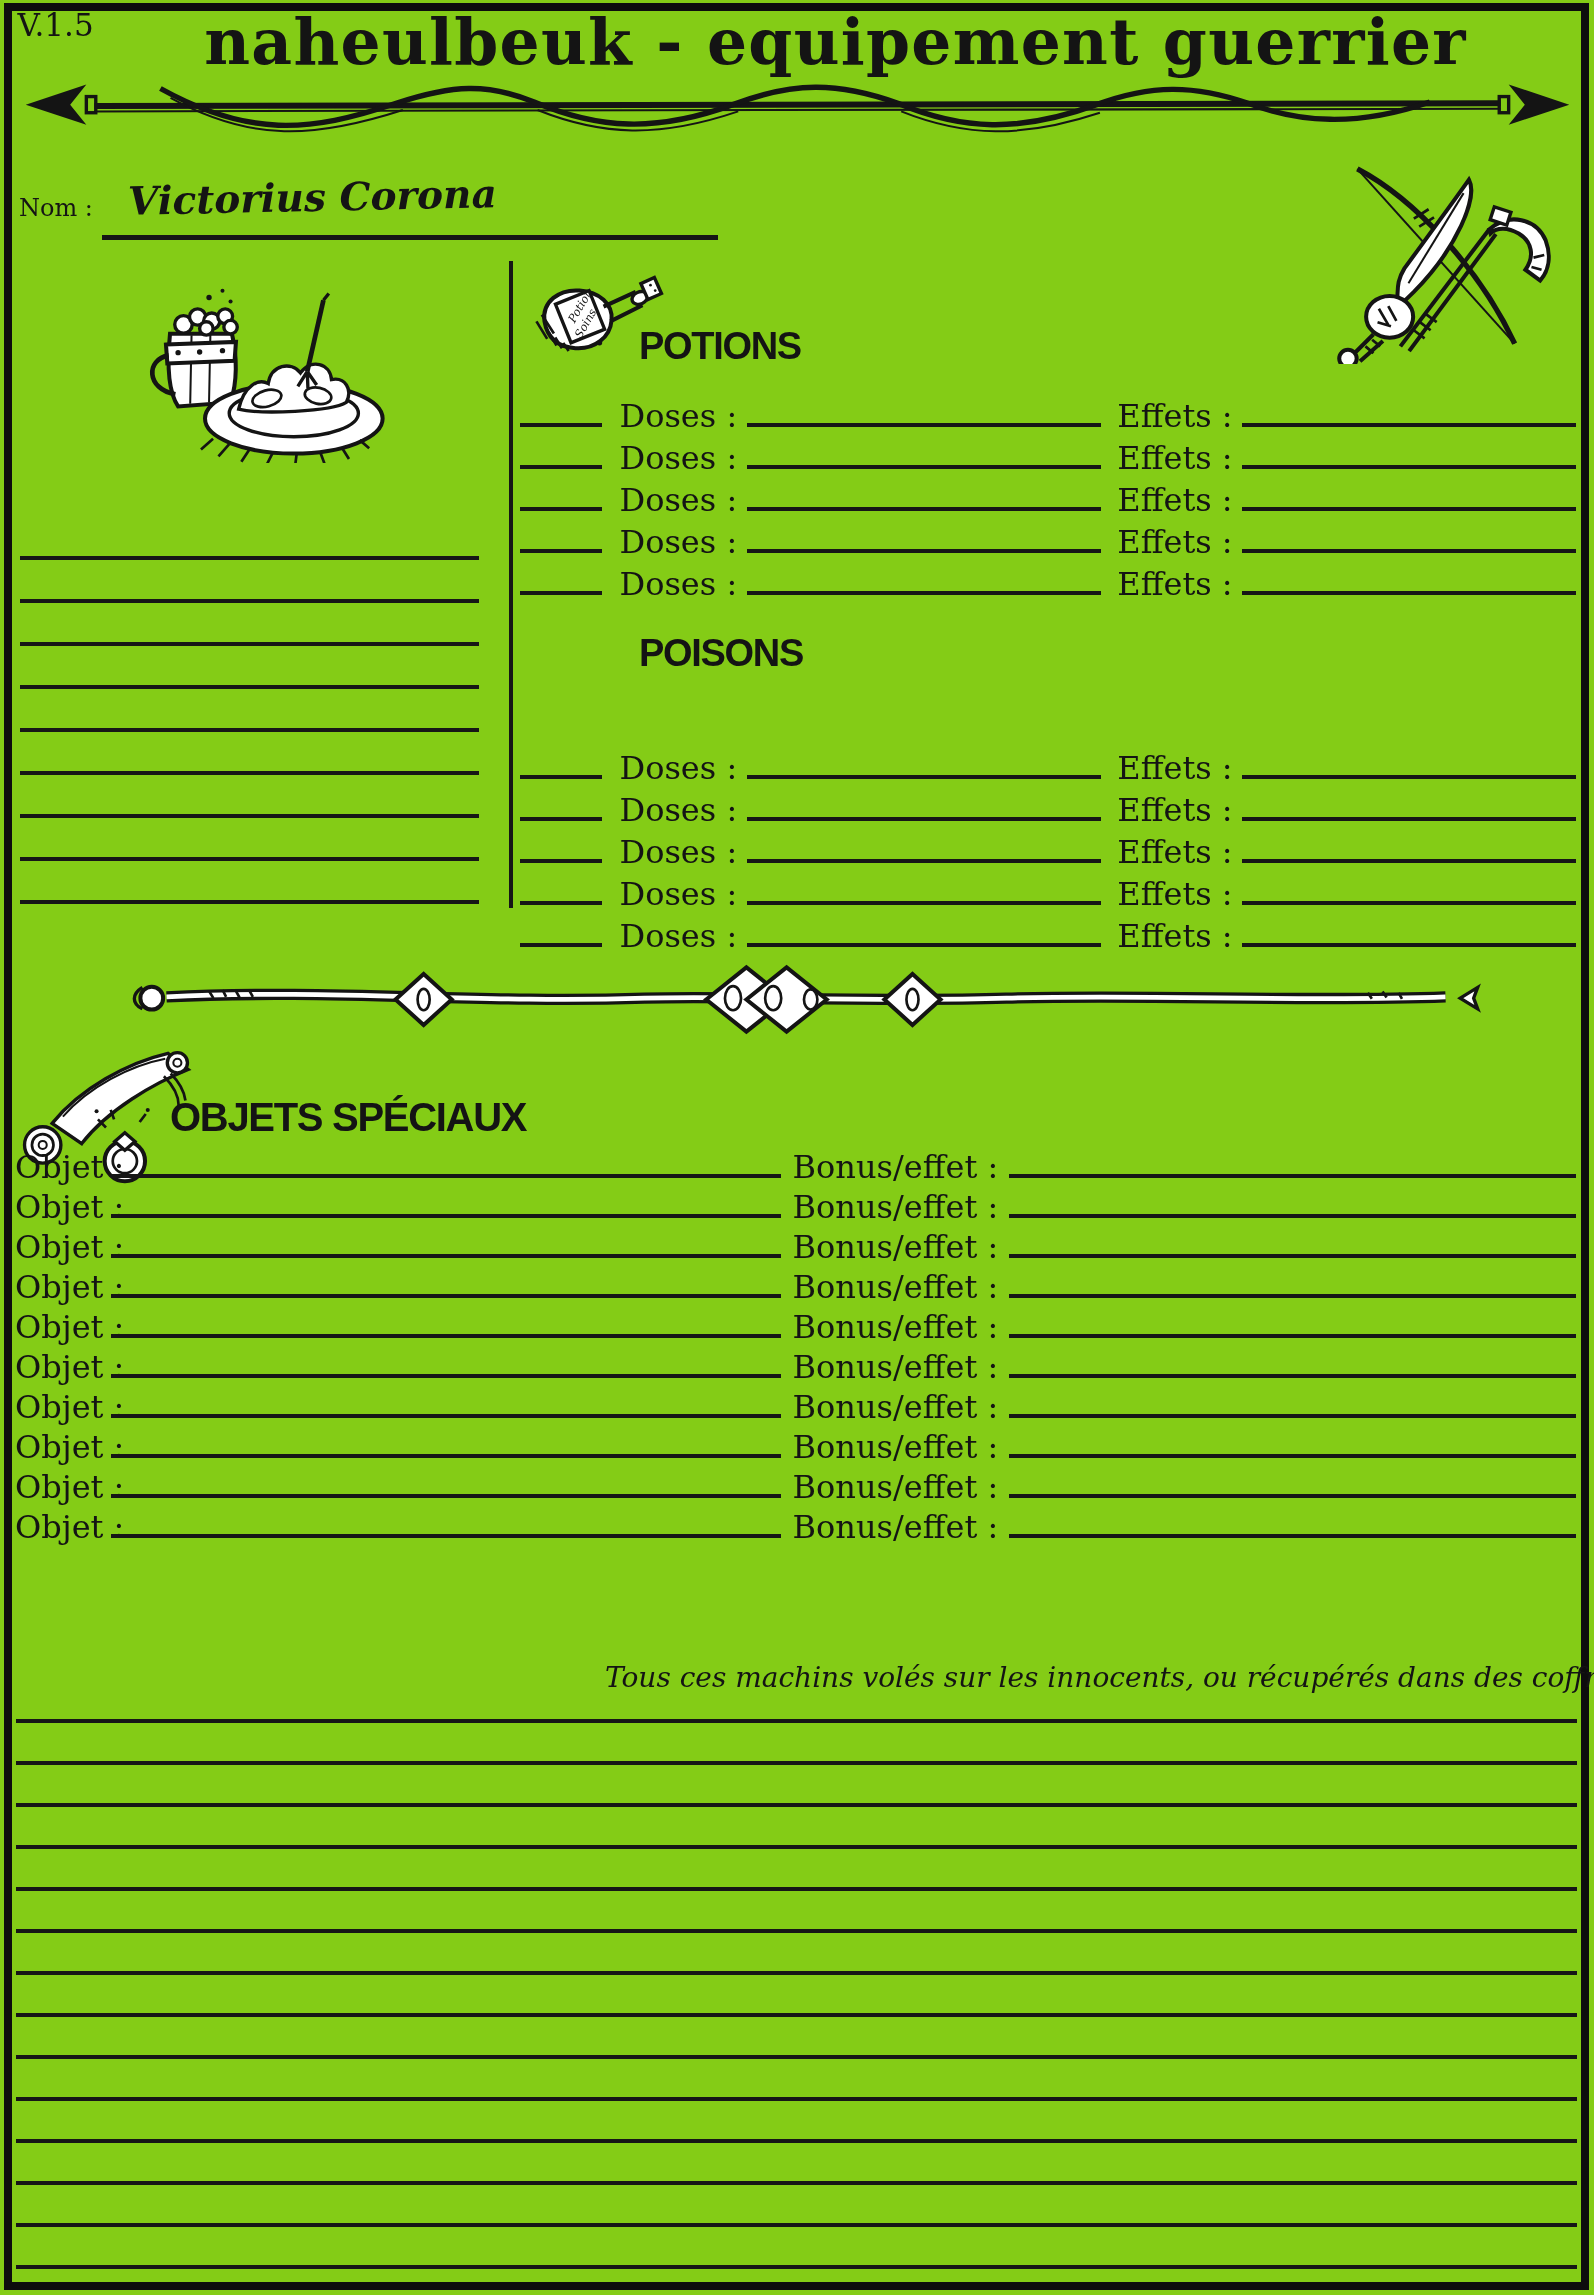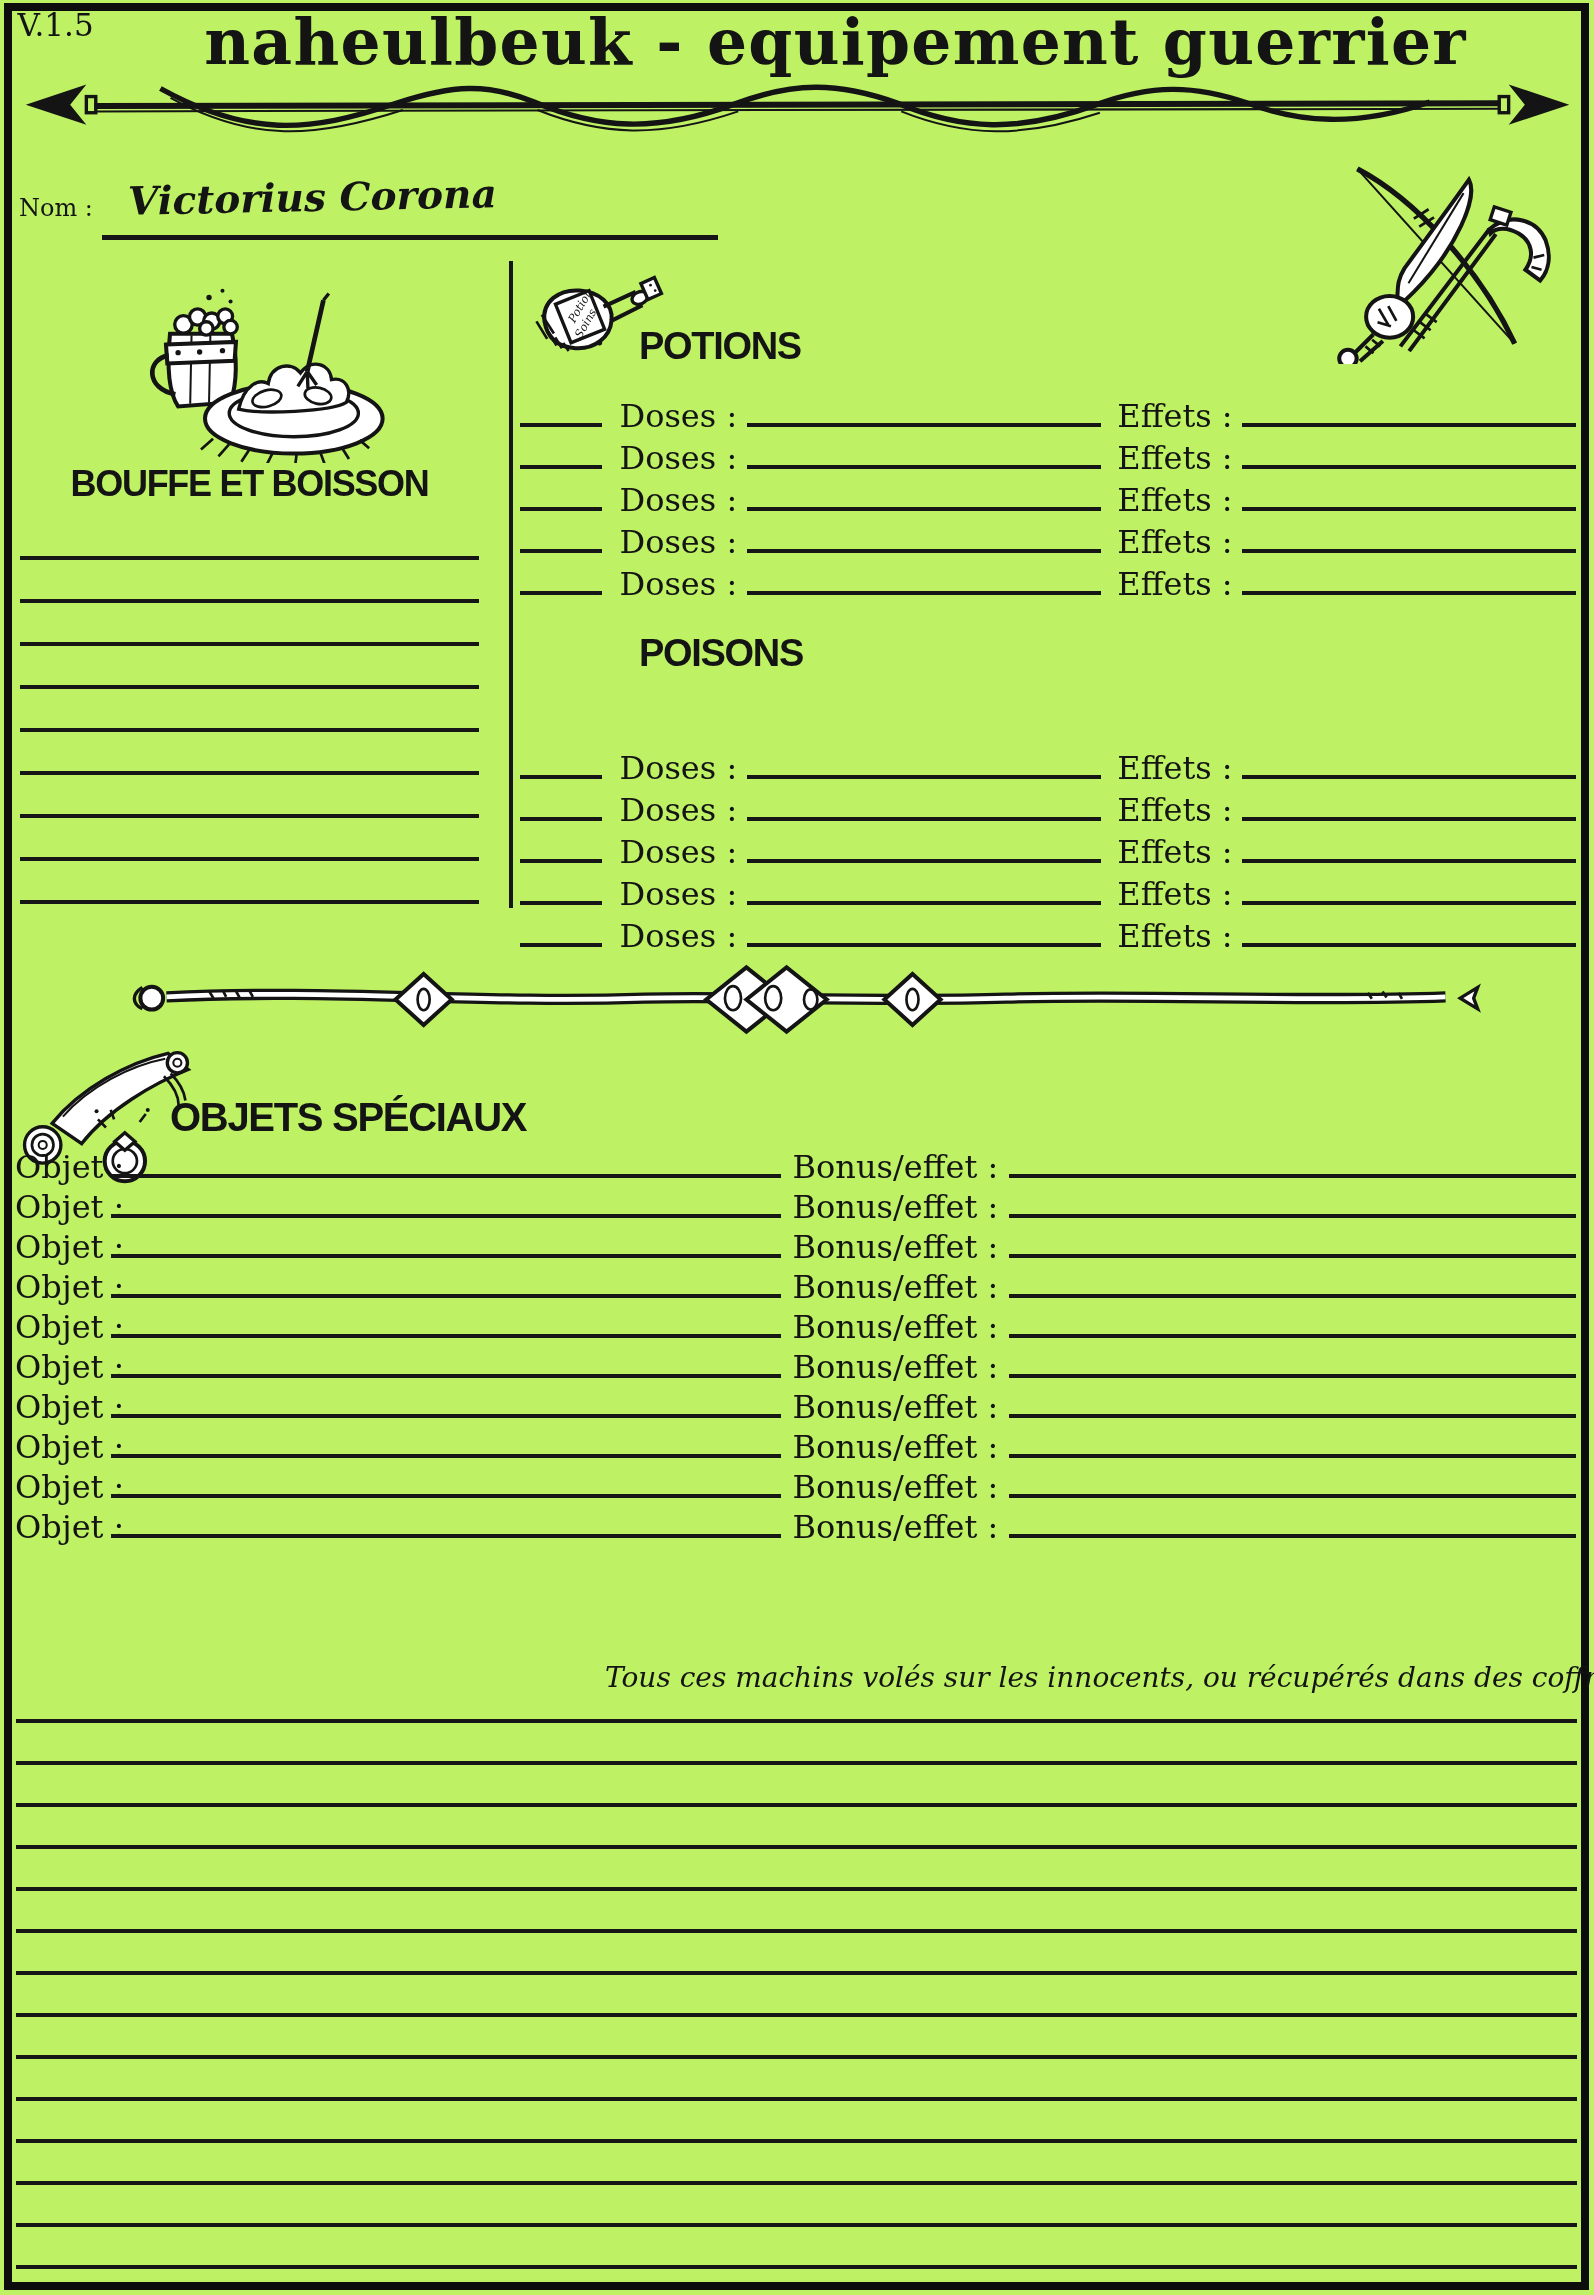--- a/index.html
+++ b/index.html
@@ -1,17 +1,17 @@
 <!DOCTYPE html>
 <html style="font-size:10.8px"><head>
 <meta charset="utf-8">
 <style>
   html,body{margin:0;padding:0;background:#ffffff;}
   body{width:1594px;height:2295px;position:relative;font-family:"Liberation Serif",serif;color:#141414;}
-  .canvas{position:absolute;inset:0;background:#bef264;overflow:hidden;}
+  .canvas{position:absolute;inset:0;background:#84cc16;overflow:hidden;}
   .frame{position:absolute;left:4px;top:2.7px;right:5.4px;bottom:5.4px;border:8px solid #0d0d0d;pointer-events:none;}
 
   .version{position:absolute;left:17.5px;top:6.7px;font-size:31px;font-family:"DejaVu Serif",serif;}
   .title{position:absolute;left:155px;top:10.8px;width:1361px;margin:0;text-align:center;
          font-family:"DejaVu Serif",serif;font-weight:700;font-size:63px;line-height:1;
          letter-spacing:1.3px;text-transform:lowercase;}
 
   svg{position:absolute;}
   .spear{left:19px;top:75px;width:1557px;height:62px;}
   .weapons{left:1313px;top:154px;width:242px;height:210px;}
@@ -132,21 +132,20 @@
     <ellipse cx="206" cy="176" rx="22" ry="12" fill="#ffffff" stroke="#141414" stroke-width="4" transform="rotate(-15 206 176)"></ellipse>
     <ellipse cx="282" cy="172" rx="20" ry="12" fill="#ffffff" stroke="#141414" stroke-width="4" transform="rotate(12 282 172)"></ellipse>
     <path d="M290,30 L266,136" stroke="#141414" stroke-width="7" fill="none"></path>
     <path d="M266,136 l-14,22 M266,136 l1,25 M266,136 l14,20" stroke="#141414" stroke-width="5" fill="none"></path>
     <path d="M290,30 l8,-10" stroke="#141414" stroke-width="5"></path>
     <g stroke="#141414" stroke-width="4">
       <path d="M126,236 l-18,16 M150,244 l-16,18 M180,252 l-12,18 M214,258 l-8,16 M250,260 l-2,16 M286,258 l6,16 M318,250 l10,16 M344,238 l14,12"></path>
     </g>
   </svg>
 
-  <div class="hdr bouffe-title">BOUFFE ET BOISSON</div>
   <div class="bouffe-lines">
     <div class="rule"></div>
   <div class="rule"></div>
       <div class="rule"></div>
       <div class="rule"></div>
       <div class="rule"></div>
       <div class="rule"></div>
       <div class="rule"></div>
       <div class="rule"></div>
       <div class="rule"></div>

